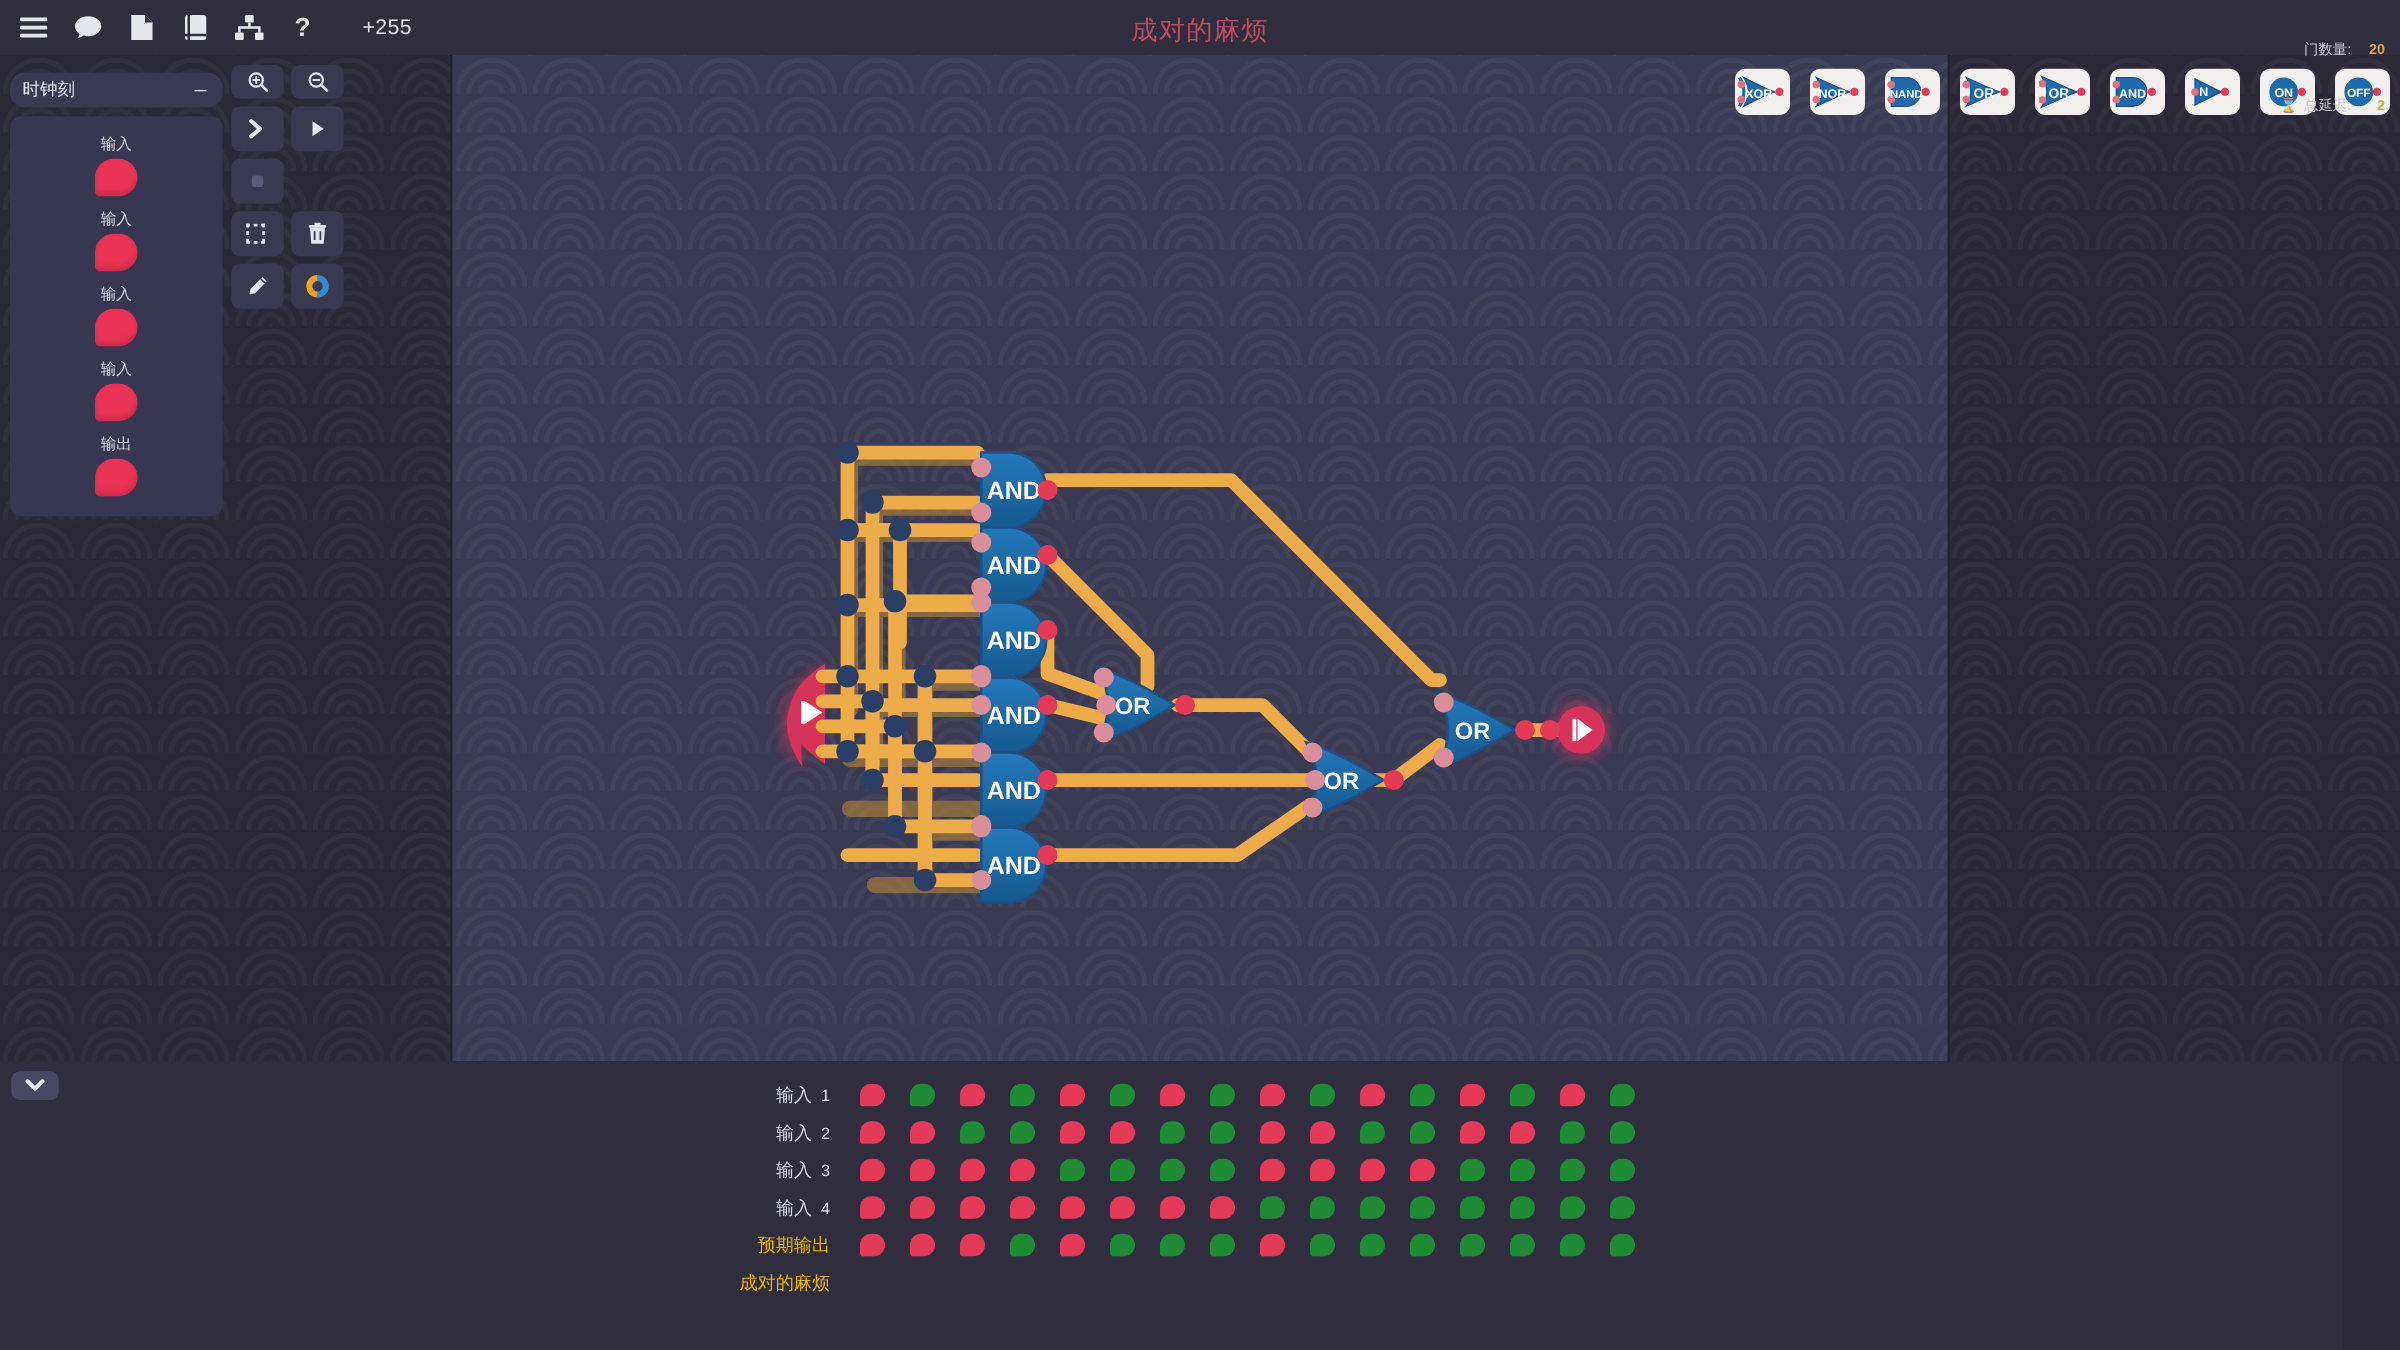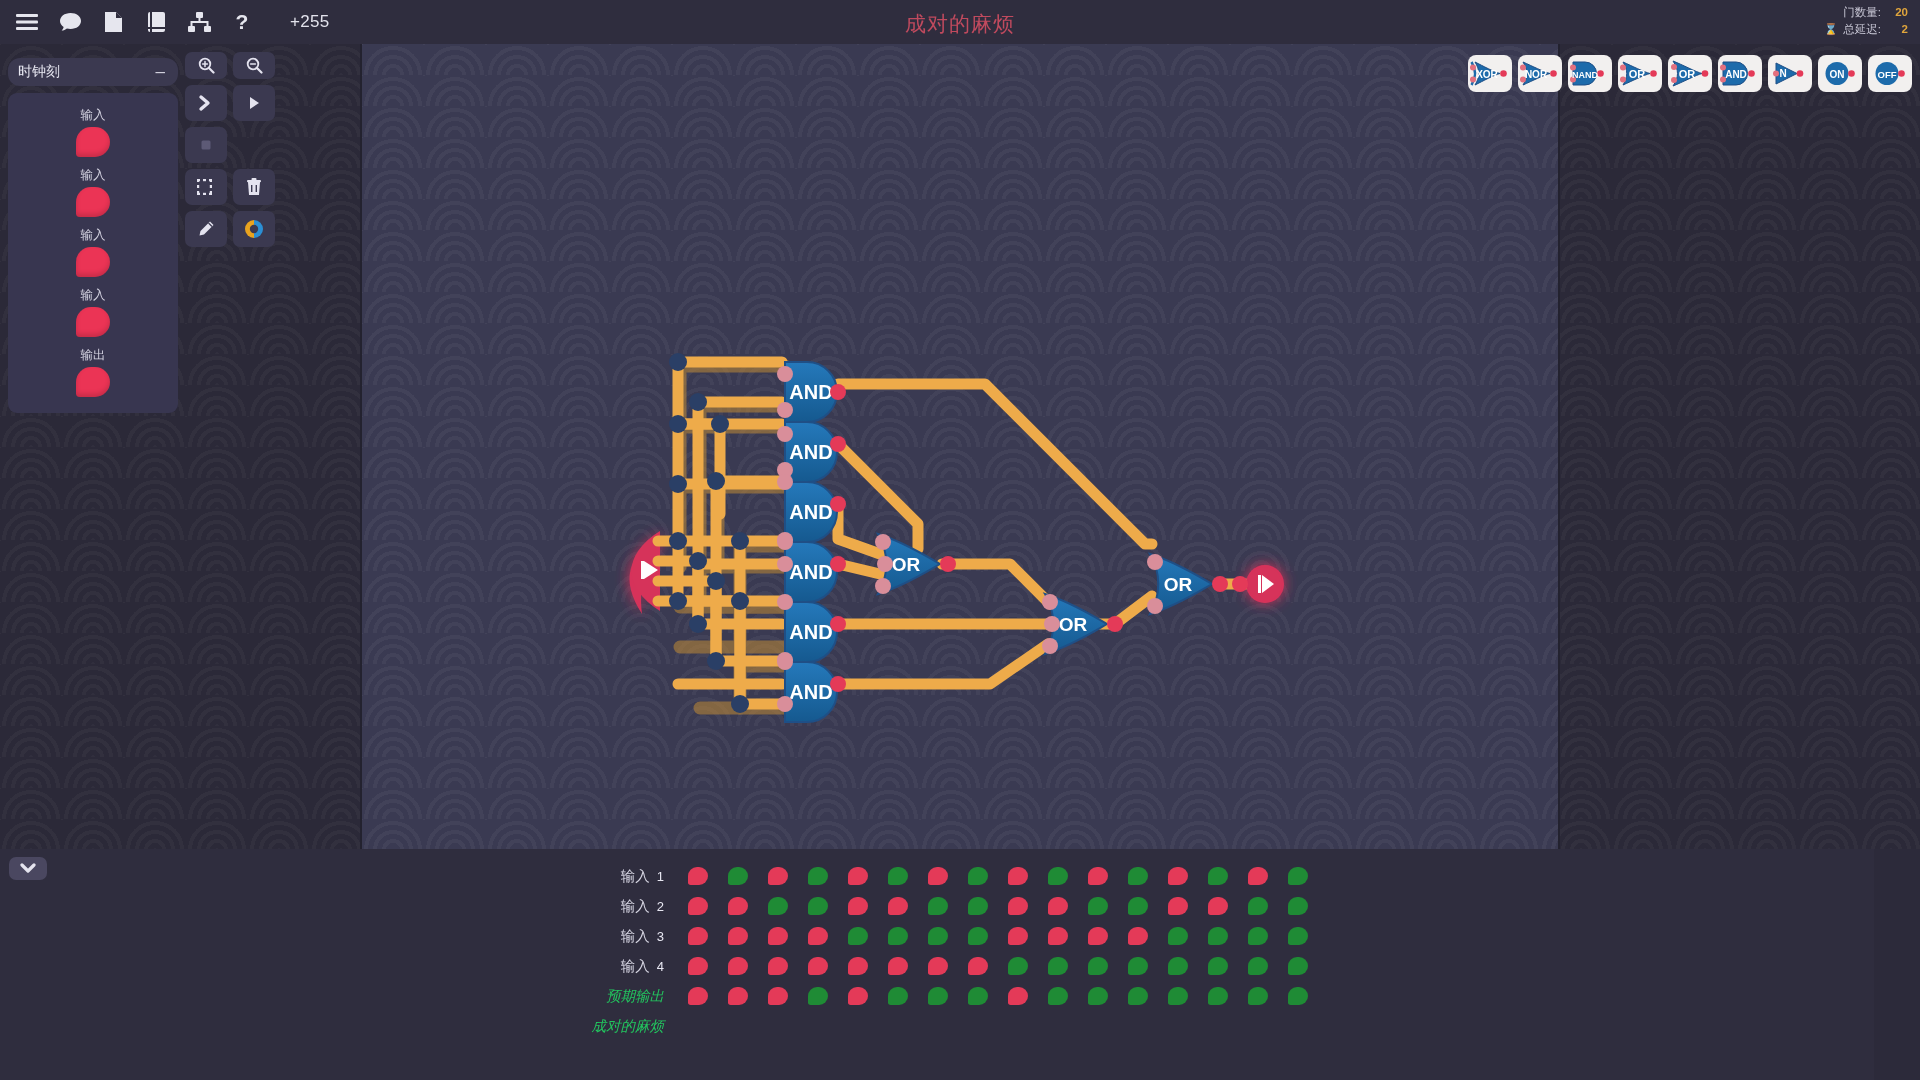--- a/index.html
+++ b/index.html
@@ -34,21 +34,21 @@
     position: absolute; left: 0; top: 0; width: 1920px; height: 48px;
     display: flex; align-items: center; justify-content: center;
     color: #c04a5e; font-size: 21px; letter-spacing: 1px;
     pointer-events: none;
   }
   .topbar-right {
     position: absolute; right: 12px; top: 4px;
     text-align: right; font-size: 11.5px; line-height: 17px;
     color: #c9c8d6;
   }
-  .topbar-right .row { display: flex; justify-content: flex-end; align-items: center; gap: 5px; }
+  .topbar-right .row { display: flex; justify-content: flex-end; align-items: center; gap: 5px; margin-top: 28px; }
   .topbar-right .val { color: #e0a53c; font-weight: bold; min-width: 22px; text-align: right; }
   .hourglass { display: inline-block; color: #b9b8c8; font-size: 11px; }
 
   
   .canvas-outer {
     position: absolute; top: 44px; left: 0; width: 1920px; height: 805px;
     background:
       radial-gradient(circle at 50% 100%, rgba(255,255,255,0.028) 0 1.5px, transparent 2px),
       repeating-radial-gradient(circle at 50% 100%,
         transparent 0 7px,
@@ -113,21 +113,21 @@
     display: flex; align-items: center; justify-content: center;
     color: #e4e3ef; cursor: pointer;
   }
   .tool-btn.tall { height: 36px; }
   .tool-btn.spacer { background: none; cursor: default; }
   .tool-btn svg { display: block; }
 
   
   .palette {
     position: absolute; top: 55px; right: 8px; z-index: 30;
-    display: flex; gap: 6px;
+    display: flex; gap: 16px;
   }
   .pal-btn {
     width: 44px; height: 37px; background: #f2f0ef; border-radius: 8px;
     position: relative; cursor: pointer; overflow: hidden;
     display: flex; align-items: center; justify-content: center;
   }
   .pal-btn svg { display: block; }
 
   
   .bottom-panel {
@@ -142,21 +142,21 @@
   }
   .truth-table {
     position: absolute; top: 12px; left: 560px;
   }
   .tt-row { display: flex; align-items: center; height: 30px; }
   .tt-label {
     width: 118px; text-align: right; padding-right: 14px;
     font-size: 14.5px; color: #d8d7e4; white-space: nowrap;
   }
   .tt-label .idx { color: #e8e7f2; font-size: 13px; padding-left: 7px; }
-  .tt-label.accent { color: #22c55e; font-style: italic; }
+  .tt-label.accent { color: #eab308; }
   .tt-cells { display: flex; gap: 0px; }
   .tt-cell { width: 40px; display: flex; align-items: center; justify-content: center; }
   .dot {
     width: 20px; height: 18px; border-radius: 10px 10px 10px 3px;
   }
   .dot.on  { background: #1f8b35; }
   .dot.off { background: #e43a58; }
   .dot.blank { background: transparent; }
 </style>
 </head>

